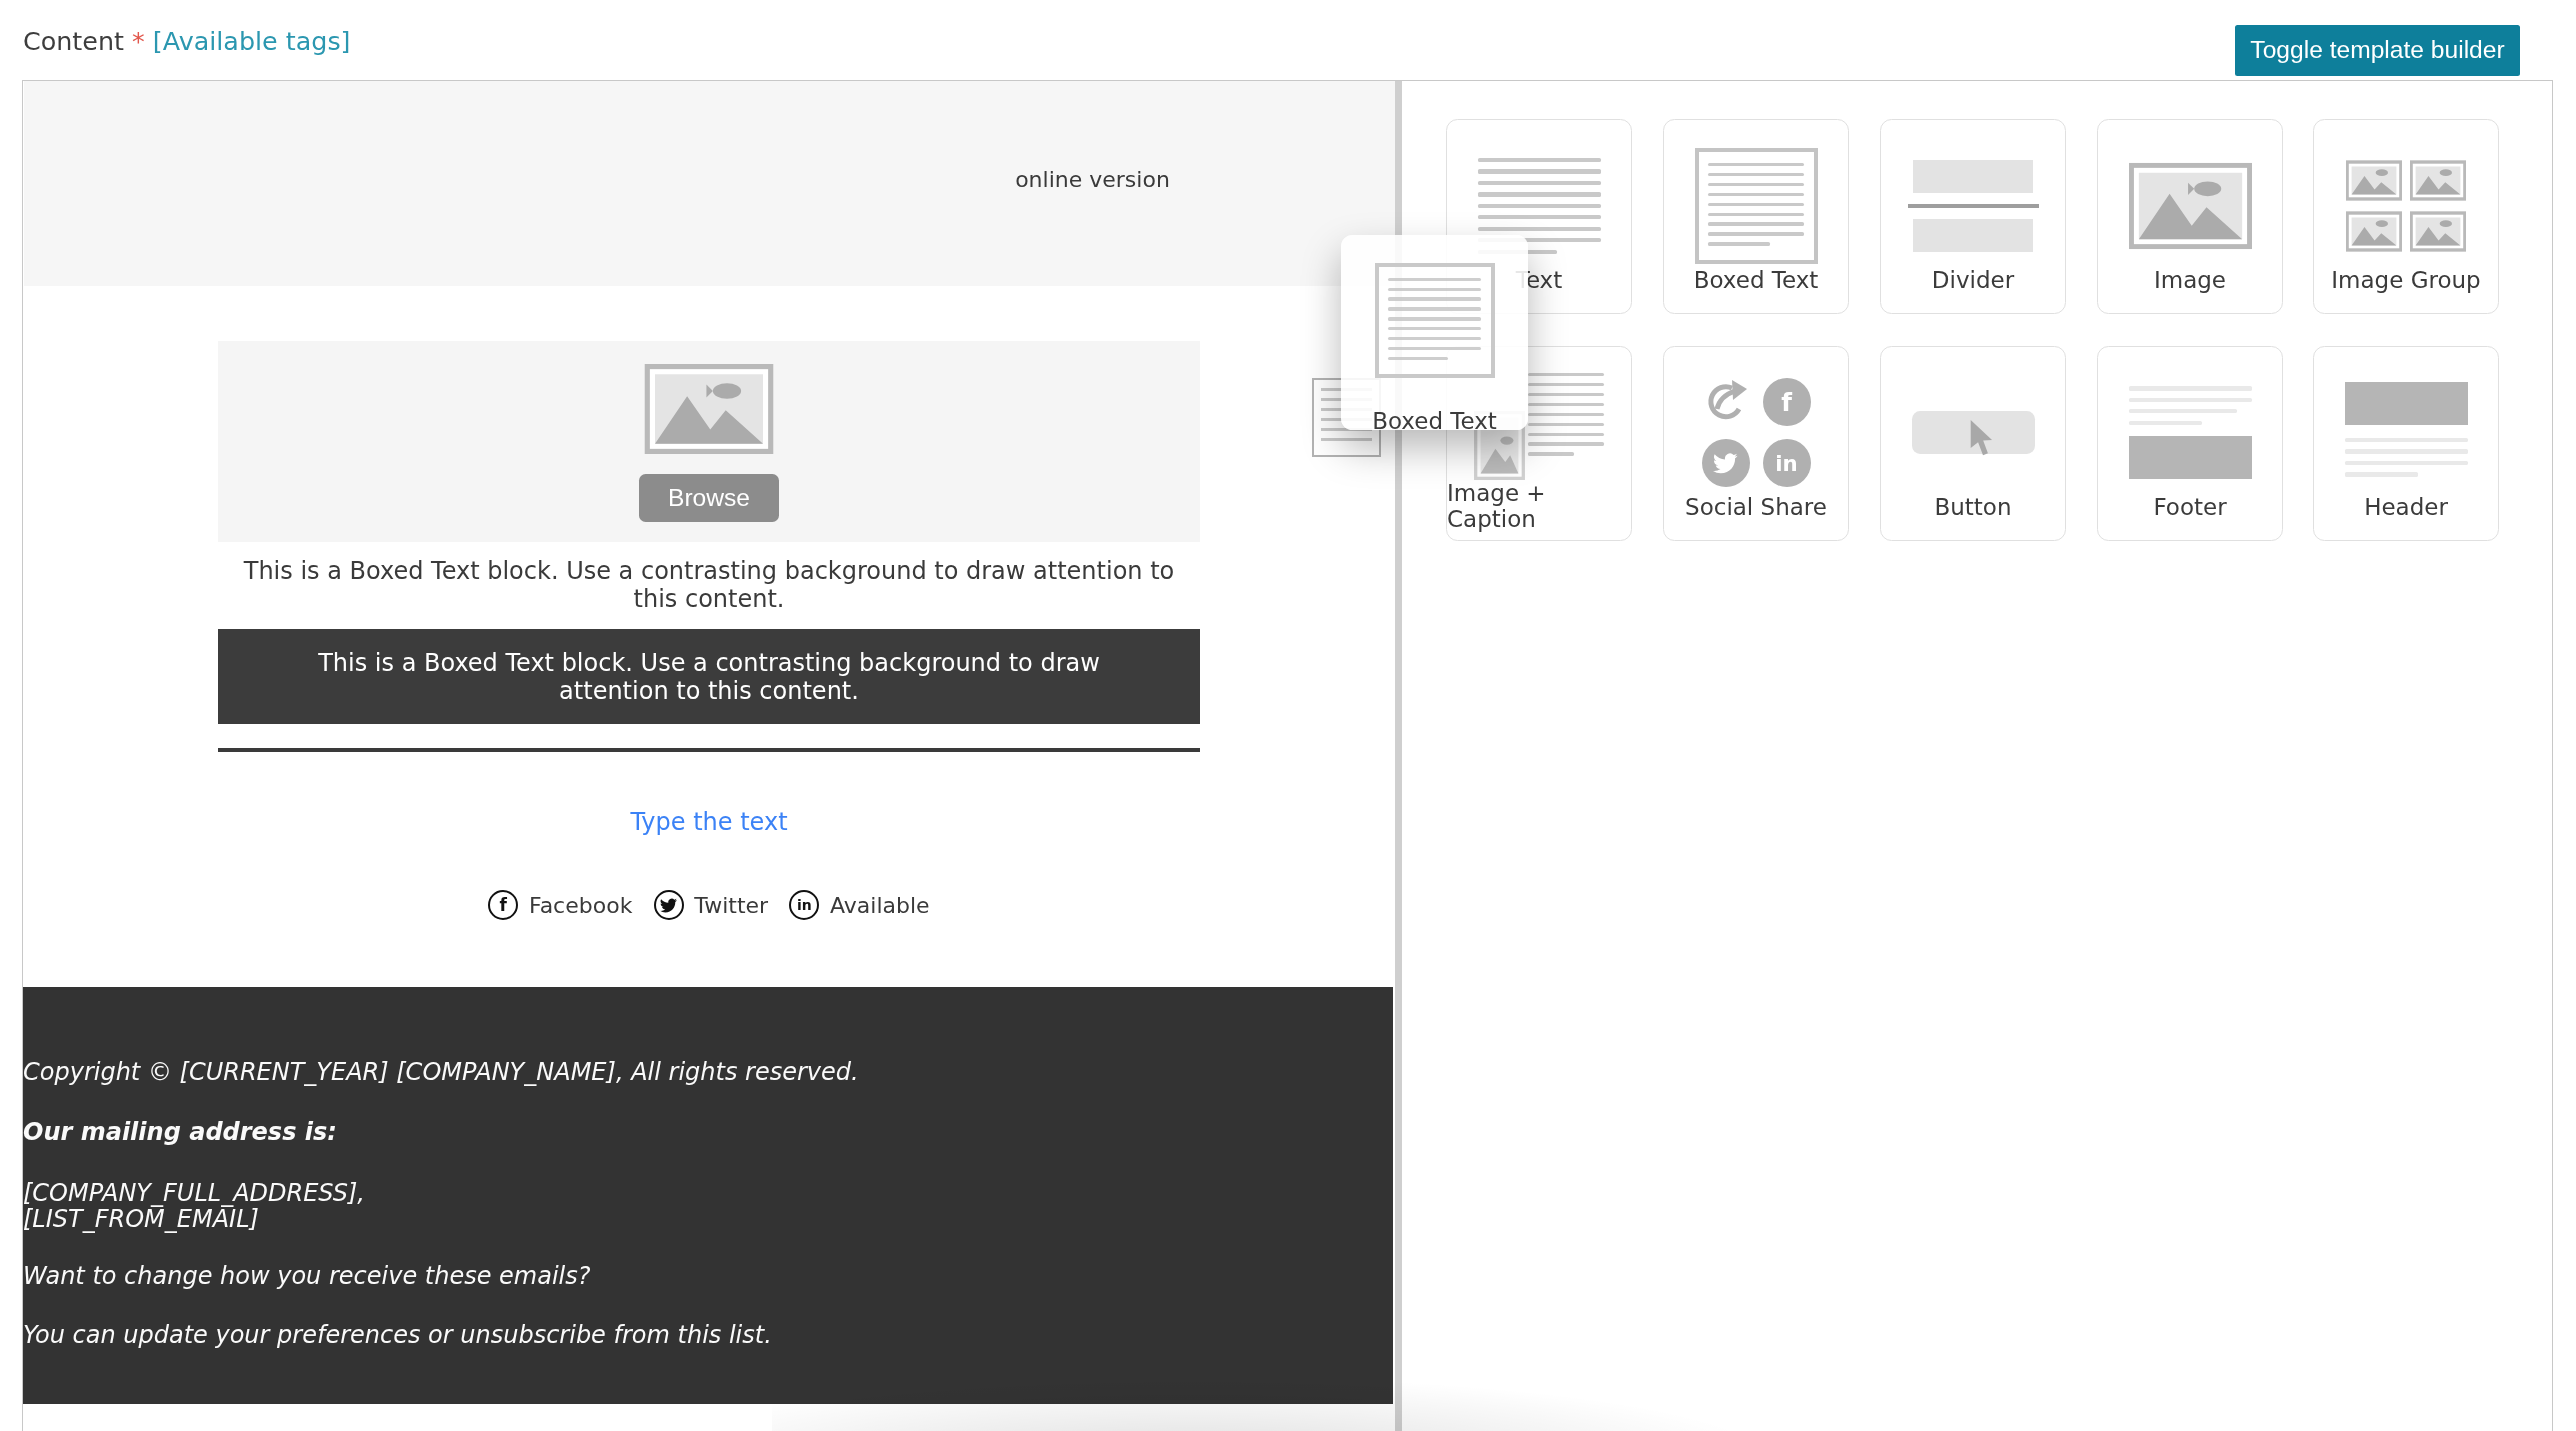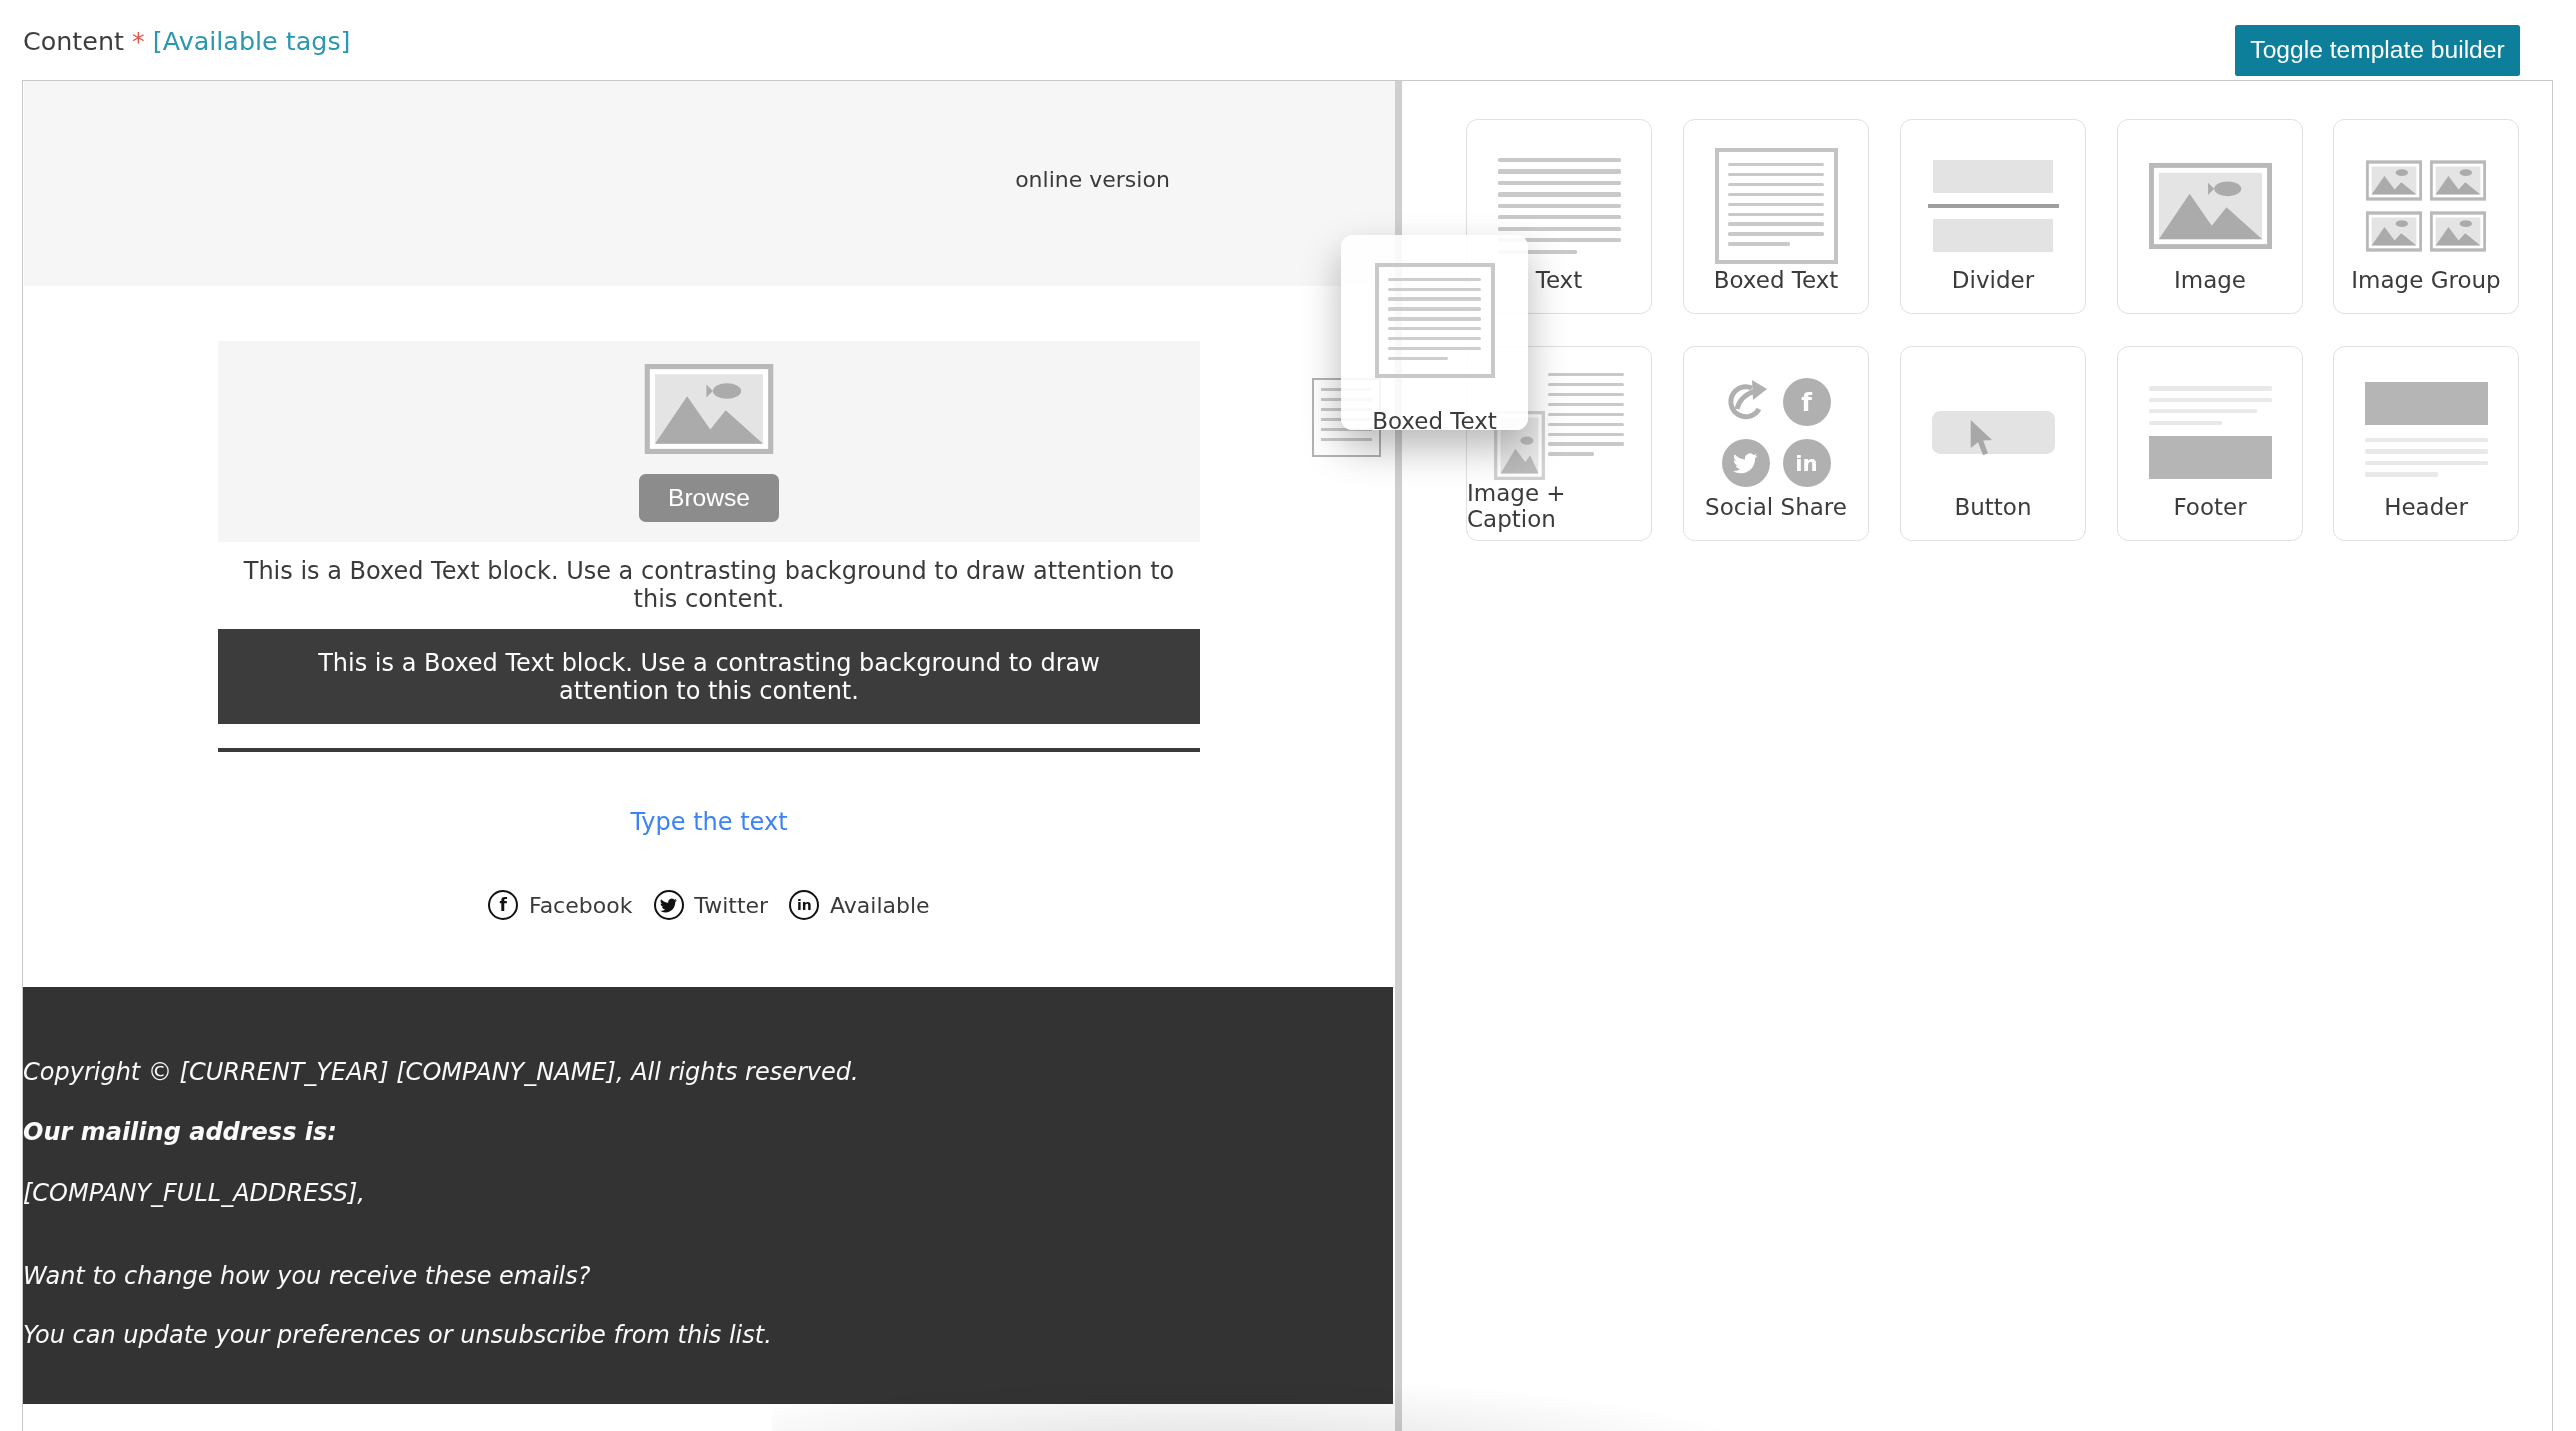--- a/index.html
+++ b/index.html
@@ -52,21 +52,21 @@
   #f-mail   { top:131px; font-weight:bold; }
   #f-addr1  { top:192px; }
   #f-addr2  { top:218px; }
   #f-change { top:275px; }
   #f-update { top:334px; }
 
   
   .tile { position:absolute; width:186px; height:195px; background:#ffffff;
           border:1.6px solid #e0e0e0; border-radius:11.5px; display:flex;
           flex-direction:column; align-items:center; justify-content:space-between;
-          padding:24.6px 0 19.7px; cursor:grab;margin-left:20px; }
+          padding:24.6px 0 19.7px; cursor:grab; }
   .tile-label { font-size:23px; color:#3b3b3b; }
   .iconbox { flex:1; display:flex; align-items:center; justify-content:center; }
 
   .lines i { display:block; height:4.1px; background:#c9c9c9; margin-bottom:7.4px; border-radius:1.6px; }
   .lines i:last-child { margin-bottom:0; }
   .text-lines { width:123px; }
   .text-lines i:last-child { width:65%; }
   .boxed-icon { border:4.1px solid #c4c4c4; padding:10.7px 9.9px 7.4px; width:123px; }
   .boxed-icon .lines i { height:3.3px; margin-bottom:6.6px; }
   .boxed-icon .lines i:last-child { width:65%; }
@@ -158,20 +158,21 @@
   <span class="psoc-item">
     <span class="psoc" style="font-size:14px">in</span>
     <span class="psoc-label">Available</span>
   </span>
 </div>
 
 <div class="abs" id="email-footer">
   <div id="f-copy">Copyright © [CURRENT_YEAR] [COMPANY_NAME], All rights reserved.</div>
   <div id="f-mail">Our mailing address is:</div>
   <div id="f-addr1">[COMPANY_FULL_ADDRESS],</div>
+  <div id="f-addr2">[LIST_FROM_EMAIL]</div>
   <div id="f-change">Want to change how you receive these emails?</div>
   <div id="f-update">You can update your preferences or unsubscribe from this list.</div>
 </div>
 
 <div class="tile" style="left:1446px;top:119px">
   <div class="iconbox">
       <div class="text-lines lines">
     <i></i>
         <i></i>
         <i></i>

